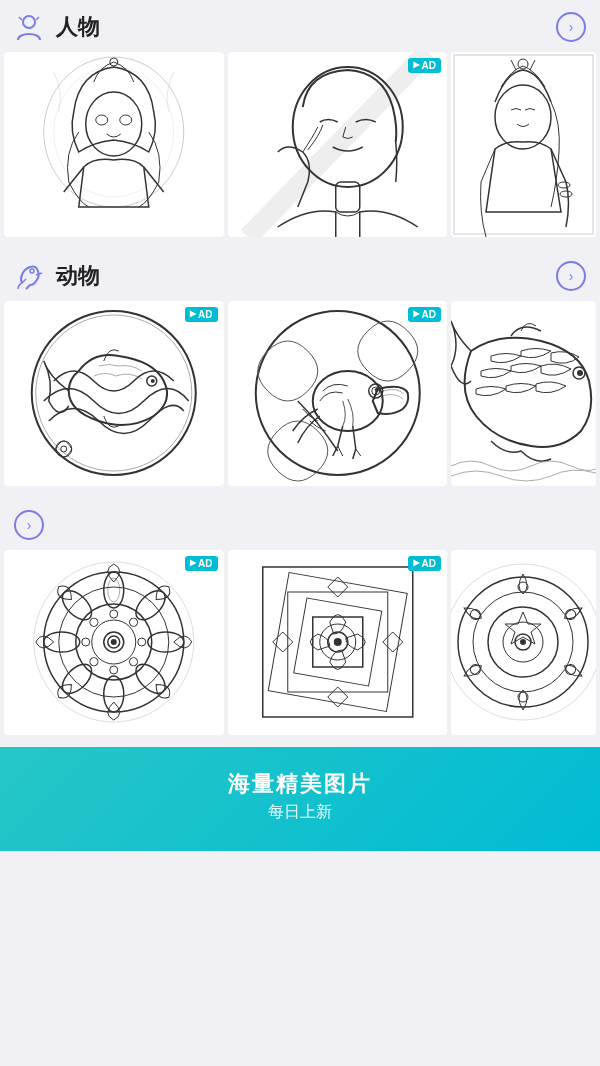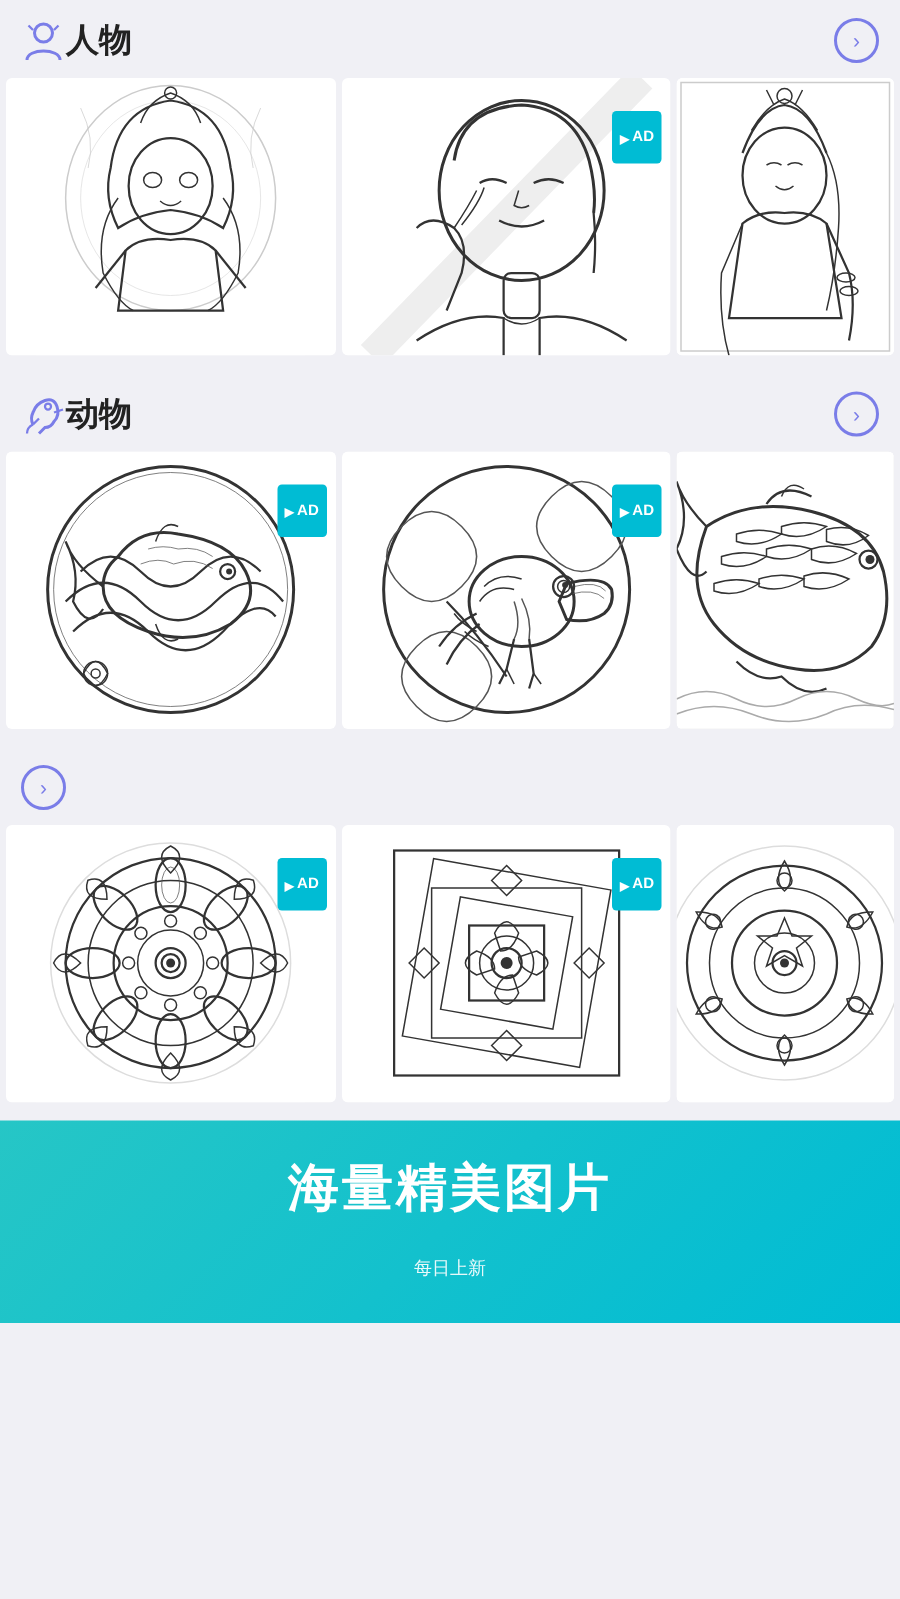--- a/index.html
+++ b/index.html
@@ -19,21 +19,21 @@
     .section-header {
       display: flex;
       align-items: center;
       justify-content: space-between;
       padding: 12px 14px 10px 14px;
     }
 
     .section-title-wrap {
       display: flex;
       align-items: center;
-      gap: 0;
+      gap: 12px;
     }
 
     .section-icon {
       width: 30px;
       height: 30px;
     }
 
     .section-title {
       font-size: 22px;
       font-weight: 600;
@@ -77,57 +77,57 @@
       width: 100%;
       height: 100%;
       display: flex;
       align-items: center;
       justify-content: center;
       background: #fff;
     }
 
     .ad-badge {
       position: absolute;
-      top: 22px;
+      top: 6px;
       right: 6px;
       background: #00bcd4;
       color: #fff;
       font-size: 10px;
       font-weight: bold;
-      padding: 12px 5px;
+      padding: 2px 5px;
       border-radius: 3px;
       display: flex;
-      align-items: flex-end;
+      align-items: flex-start;
       gap: 2px;
     }
 
     .ad-badge::before {
       content: "▶";
       font-size: 8px;
     }
 
     
     .bottom-banner {
       background: linear-gradient(135deg, #26c6c6, #00bcd4);
       text-align: center;
       padding: 22px 20px 28px;
       margin-top: 0;
     }
 
     .banner-title {
-      font-size: 34px;
+      font-size: 22px;
       font-weight: 700;
       color: #fff;
       letter-spacing: 2px;
     }
 
     .banner-subtitle {
-      font-size: 12px;
+      font-size: 16px;
       color: rgba(255,255,255,0.9);
-      margin-top: 22px;
+      margin-top: 3px;
     }
 
     
     .coloring-svg {
       width: 100%;
       height: 100%;
     }
   </style>
 </head>
 <body>

